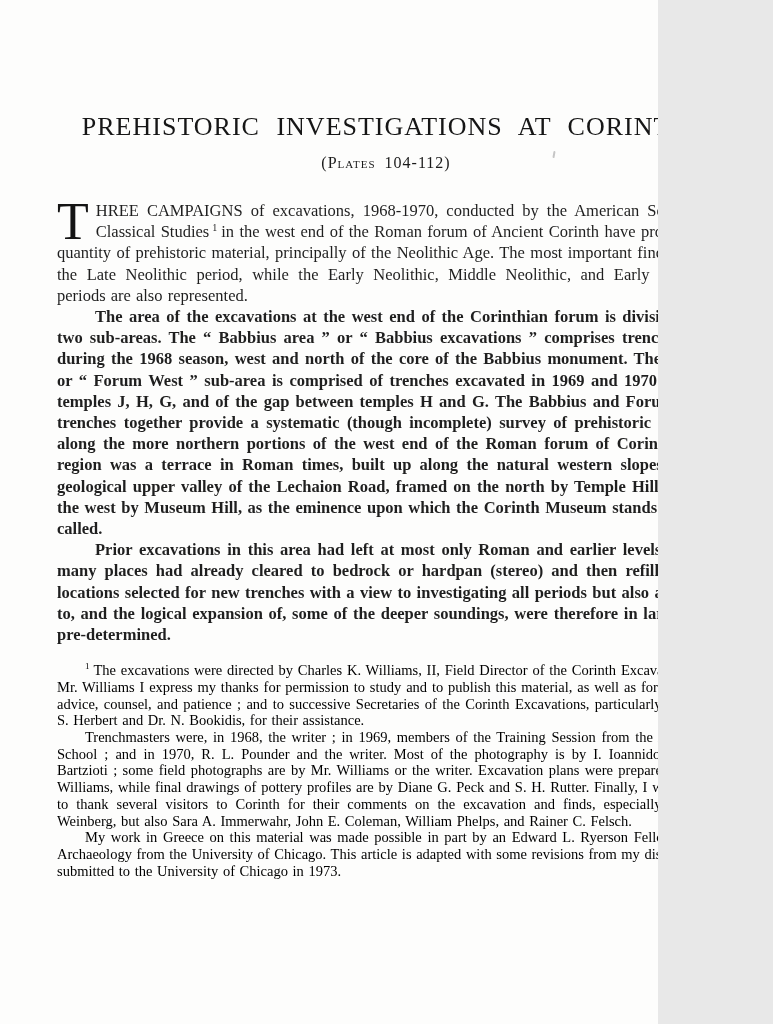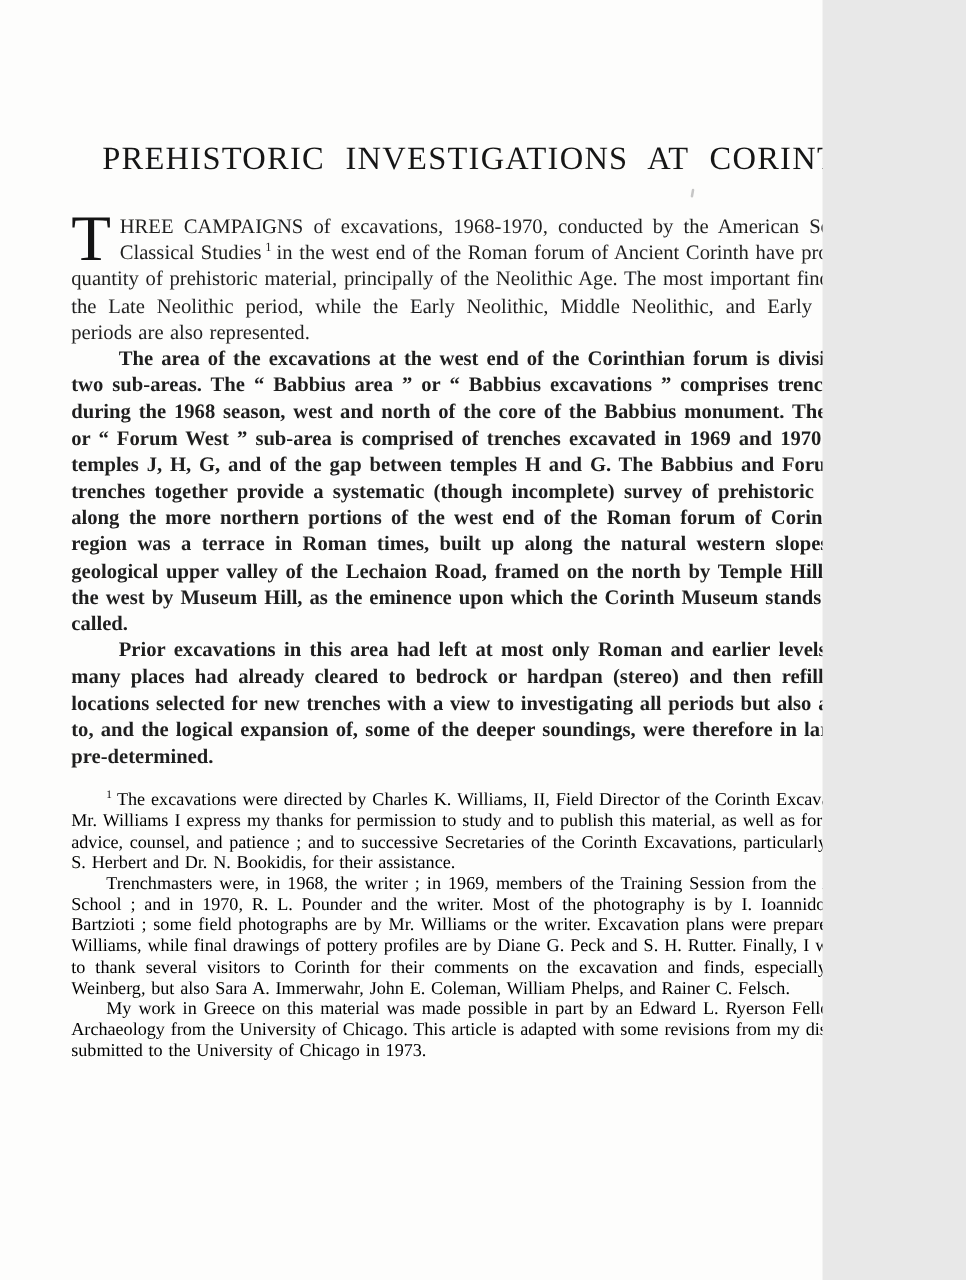--- a/index.html
+++ b/index.html
@@ -105,20 +105,21 @@
 </head>
 <body>
 
 <div class="page">
   <div class="speck"></div>
 
   <main class="content">
 
     <h1 class="title">PREHISTORIC INVESTIGATIONS AT CORINTH</h1>
 
+    <div class="plates">(Plates 104-112)</div>
 
     <p class="body first"><span class="dropcap">T</span><span>HREE CAMPAIGNS of excavations, 1968-1970, conducted by the American School of Classical Studies</span><sup class="fnref">1</sup><span>in the west end of the Roman forum of Ancient Corinth have produced a quantity of prehistoric material, principally of the Neolithic Age. The most important finds are of the Late Neolithic period, while the Early Neolithic, Middle Neolithic, and Early Helladic periods are also represented.</span></p>
 
     <p class="body indent">The area of the excavations at the west end of the Corinthian forum is divisible into two sub-areas. The “ Babbius area ” or “ Babbius excavations ” comprises trenches dug during the 1968 season, west and north of the core of the Babbius monument. The second or “ Forum West ” sub-area is comprised of trenches excavated in 1969 and 1970 west of temples J, H, G, and of the gap between temples H and G. The Babbius and Forum West trenches together provide a systematic (though incomplete) survey of prehistoric remains along the more northern portions of the west end of the Roman forum of Corinth. This region was a terrace in Roman times, built up along the natural western slopes of the geological upper valley of the Lechaion Road, framed on the north by Temple Hill and on the west by Museum Hill, as the eminence upon which the Corinth Museum stands may be called.</p>
 
     <p class="body indent">Prior excavations in this area had left at most only Roman and earlier levels and in many places had already cleared to bedrock or hardpan (stereo) and then refilled. The locations selected for new trenches with a view to investigating all periods but also adjacent to, and the logical expansion of, some of the deeper soundings, were therefore in large part pre-determined.</p>
 
 
     <footer class="footnotes">
 

